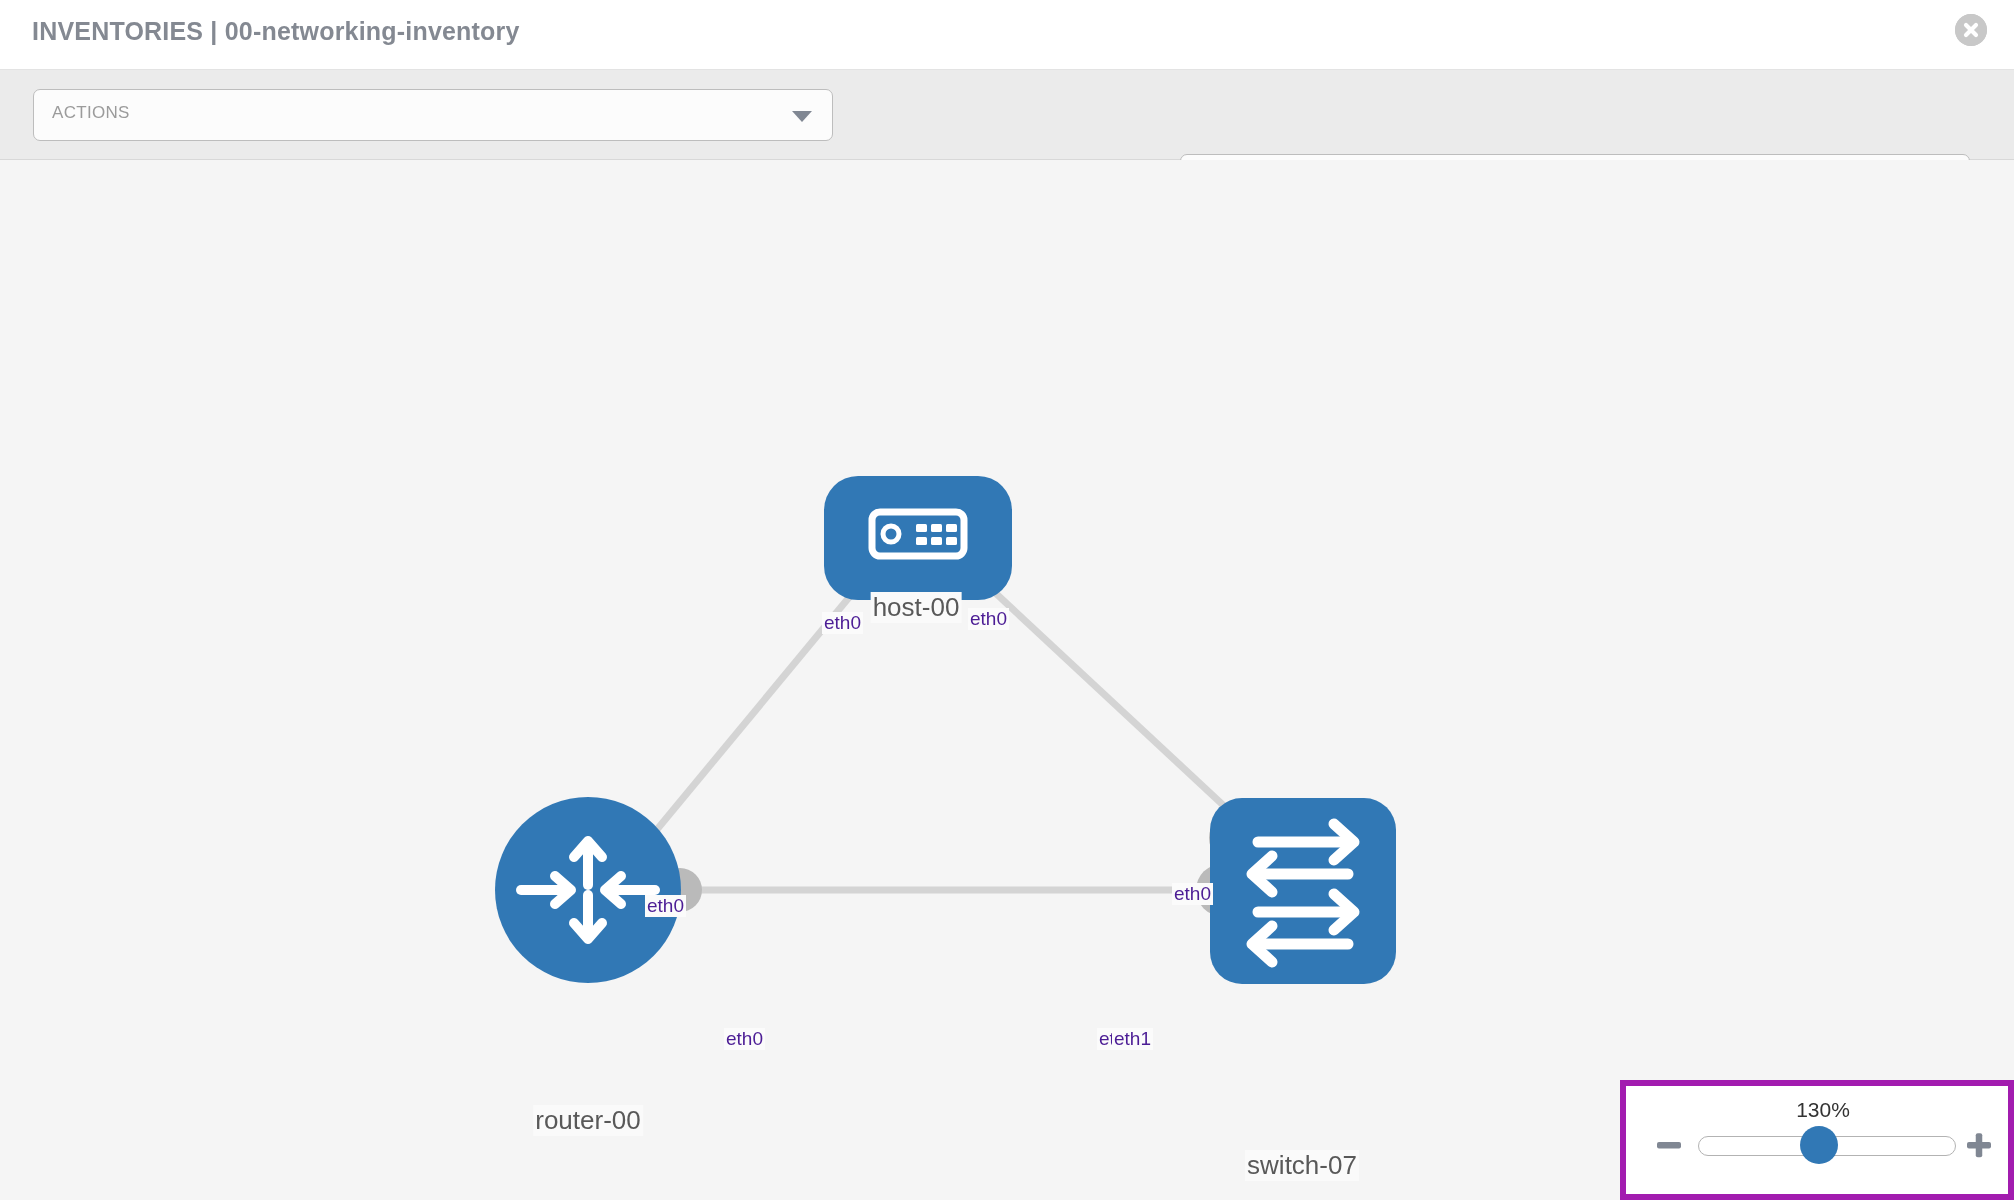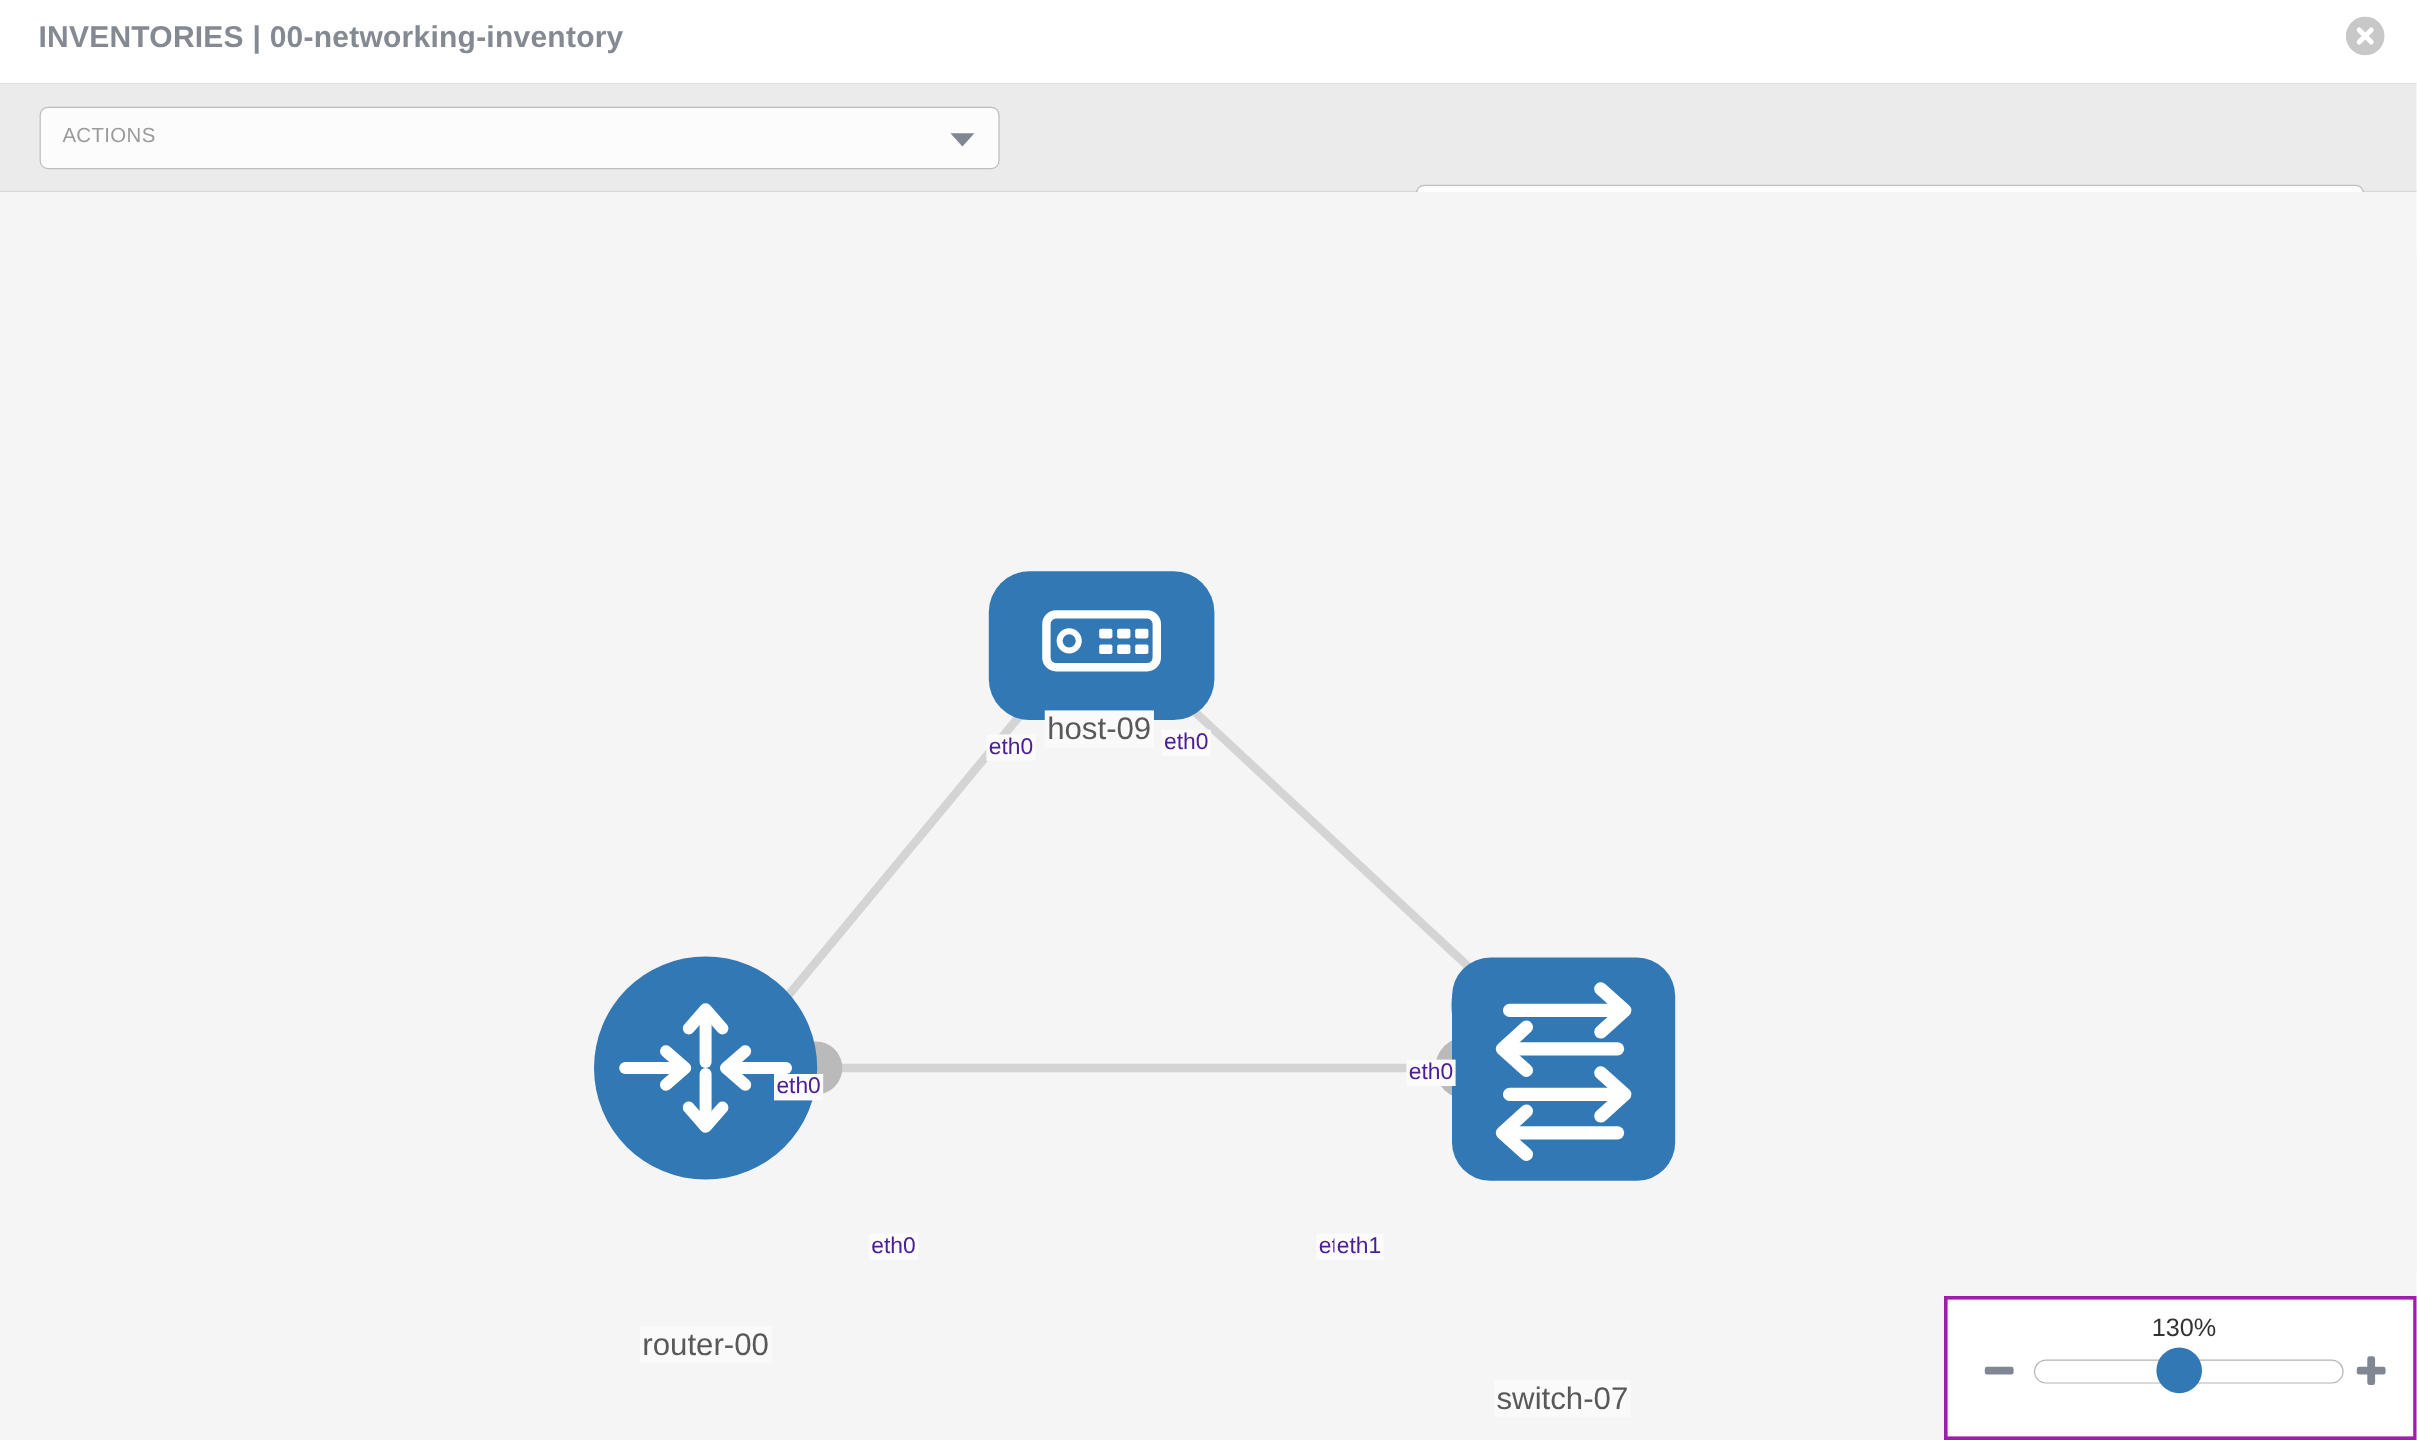--- a/index.html
+++ b/index.html
@@ -150,21 +150,21 @@
   }
 
   
   .zoom-panel {
     position: absolute;
     left: 1620px;
     top: 1080px;
     width: 394px;
     height: 120px;
     background: #ffffff;
-    border: 3px solid #a21caf;
+    border: 6px solid #a21caf;
     box-sizing: border-box;
   }
   .zoom-value {
     position: absolute;
     top: 12px;
     left: 0;
     width: 394px;
     text-align: center;
     font-size: 21px;
     color: #333333;
@@ -316,21 +316,21 @@
 
           <path d="M1258 752 L1352 752"></path>
           <path d="M1334 734 L1354 752 L1334 770"></path>
 
           <path d="M1348 784 L1254 784"></path>
           <path d="M1272 766 L1252 784 L1272 802"></path>
         </g>
       </g>
     </svg>
 
-    <div class="node-label" style="left:916px; top:432px;">host-09</div>
+    <div class="node-label" style="left:916px; top:432px;">host-00</div>
     <div class="node-label" style="left:588px; top:945px;">router-00</div>
     <div class="node-label" style="left:1302px; top:990px;">switch-07</div>
 
     <div class="iface-label" style="left:822px; top:452px;">eth0</div>
     <div class="iface-label" style="left:968px; top:448px;">eth0</div>
     <div class="iface-label" style="left:645px; top:735px;">eth0</div>
     <div class="iface-label" style="left:1172px; top:723px;">eth0</div>
     <div class="iface-label" style="left:724px; top:868px;">eth0</div>
     <div class="iface-label" style="left:1097px; top:868px;">eth0</div>
     <div class="iface-label" style="left:1112px; top:868px;">eth1</div>

